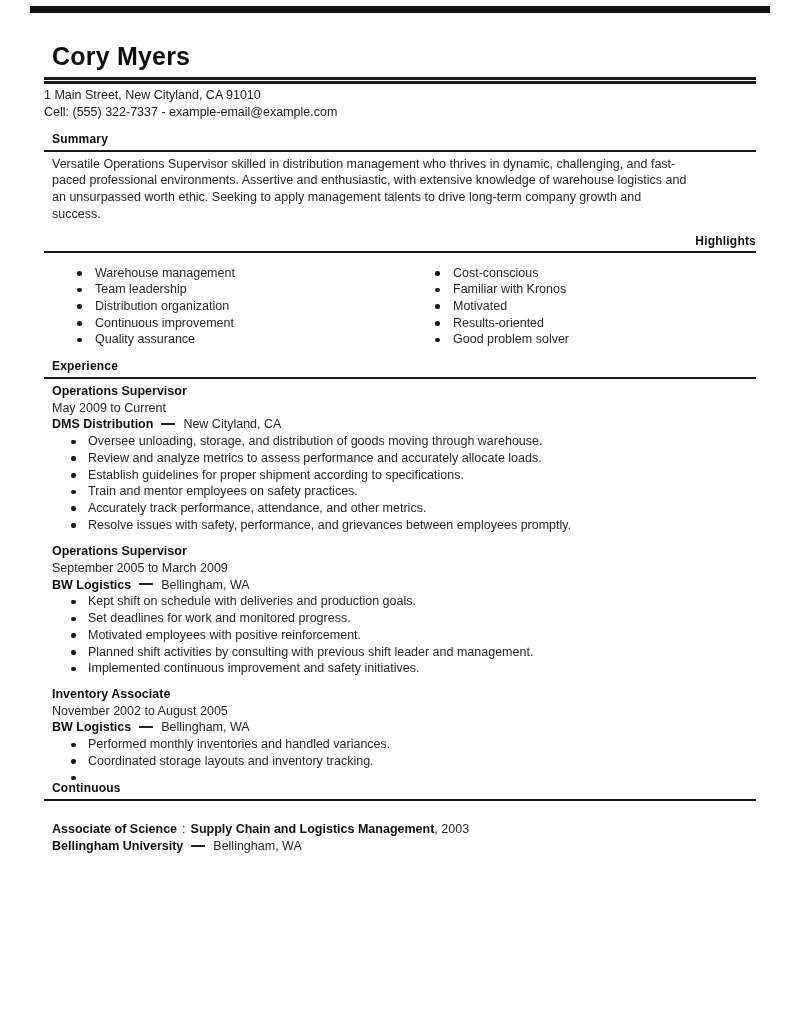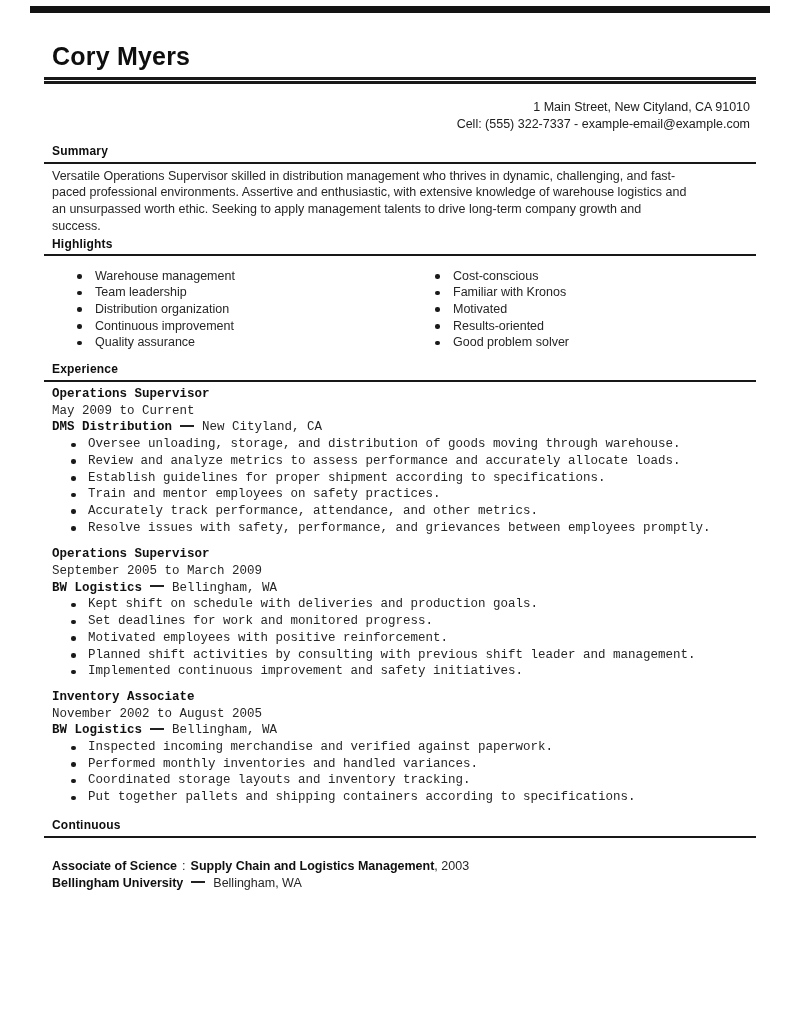--- a/index.html
+++ b/index.html
@@ -6,35 +6,35 @@
   body{
     width:800px;height:1035px;position:relative;background:#ffffff;
     font-family:"Liberation Sans",sans-serif;color:#262626;overflow:hidden;
   }
   .topbar{position:absolute;top:6px;left:30px;width:740px;height:7px;background:#131313;}
   .content{position:absolute;left:44px;top:0;width:712px;font-size:12.5px;line-height:16.7px;}
   h1{margin:46px 0 0 8px;font-size:25px;line-height:21px;font-weight:700;color:#0e0e0e;letter-spacing:.2px;}
   .double-rule{margin-top:10px;}
   .double-rule div{height:2.5px;background:#181818;}
   .double-rule div:first-child{margin-bottom:1.5px;}
-  .contact{margin-top:15px;text-align:right;padding-right:6px;line-height:17.6px;color:#202020;}
+  .contact{margin-top:3px;padding-right:6px;line-height:17.6px;color:#202020;}
   h2{margin:0;padding-left:8px;font-size:12px;line-height:15px;font-weight:700;color:#0e0e0e;letter-spacing:.2px;}
   .rule{height:2px;background:#181818;margin-top:3px;}
   .rule.tight{margin-top:2px;}
-  .mt-sum{margin-top:10px;} .mt-hl{margin-top:2px;} .mt-exp{margin-top:11px;} .mt-edu{margin-top:12px;}
+  .mt-sum{margin-top:10px;} .mt-hl{margin-top:11px;text-align:right;} .mt-exp{margin-top:11px;} .mt-edu{margin-top:12px;}
   .para{margin-top:4px;padding-left:8px;}
   .para div{white-space:nowrap;}
   ul{list-style:none;margin:0;padding:0;}
   li{position:relative;padding-left:51px;white-space:nowrap;}
   li .dot{position:absolute;left:33px;top:6.5px;width:4.5px;height:4.5px;border-radius:50%;background:#1a1a1a;}
   .hl-cols{display:flex;margin-top:12px;}
   .hl-cols ul:first-child{width:358px;}
   ul.exp li{padding-left:44px;}
   ul.exp li .dot{left:27px;}
-  .job{margin-top:4px;font-family:Liberation Mono, monospace;}
+  .job{margin-top:4px;}
   .job.gap{margin-top:10px;}
   .job.gap3{margin-top:9px;}
   .job-line{padding-left:8px;white-space:nowrap;}
   .b{font-weight:700;color:#101010;}
   .dash{display:inline-block;width:14px;height:2px;background:#222222;vertical-align:3.5px;margin:0 8px;}
   .colon{margin:0 5px;}
   .edu-line{padding-left:8px;margin-top:0;line-height:17px;white-space:nowrap;}
   .edu-line.first{margin-top:20px;}
 </style>
 </head>
@@ -111,24 +111,23 @@
       <li><span class="dot"></span><span>Planned shift activities by consulting with previous shift leader and management.</span></li>
       <li><span class="dot"></span><span>Implemented continuous improvement and safety initiatives.</span></li>
     </ul>
   </div>
 
   <div class="job gap3">
     <div class="job-line b">Inventory Associate</div>
     <div class="job-line">November 2002 to August 2005</div>
     <div class="job-line"><span class="b">BW Logistics</span><span class="dash"></span><span>Bellingham, WA</span></div>
     <ul class="exp">
-      <li><span class="dot"></span><span>Inspected incoming merchandise and verified against paperwork.</span></li>
       <li><span class="dot"></span><span>Performed monthly inventories and handled variances.</span></li>
       <li><span class="dot"></span><span>Coordinated storage layouts and inventory tracking.</span></li>
-      <li><span class="dot"></span><span>Put together pallets and shipping containers according to specifications.</span></li>
+      <li><span class="dot"></span></li>
     </ul>
   </div>
 
   <h2 class="mt-edu">Continuous</h2>
   <div class="rule"></div>
   <div class="edu-line first"><span class="b">Associate of Science</span><span class="colon">:</span><span class="b">Supply Chain and Logistics Management</span><span>, 2003</span></div>
   <div class="edu-line"><span class="b">Bellingham University</span><span class="dash"></span><span>Bellingham, WA</span></div>
 
 </div>
 

